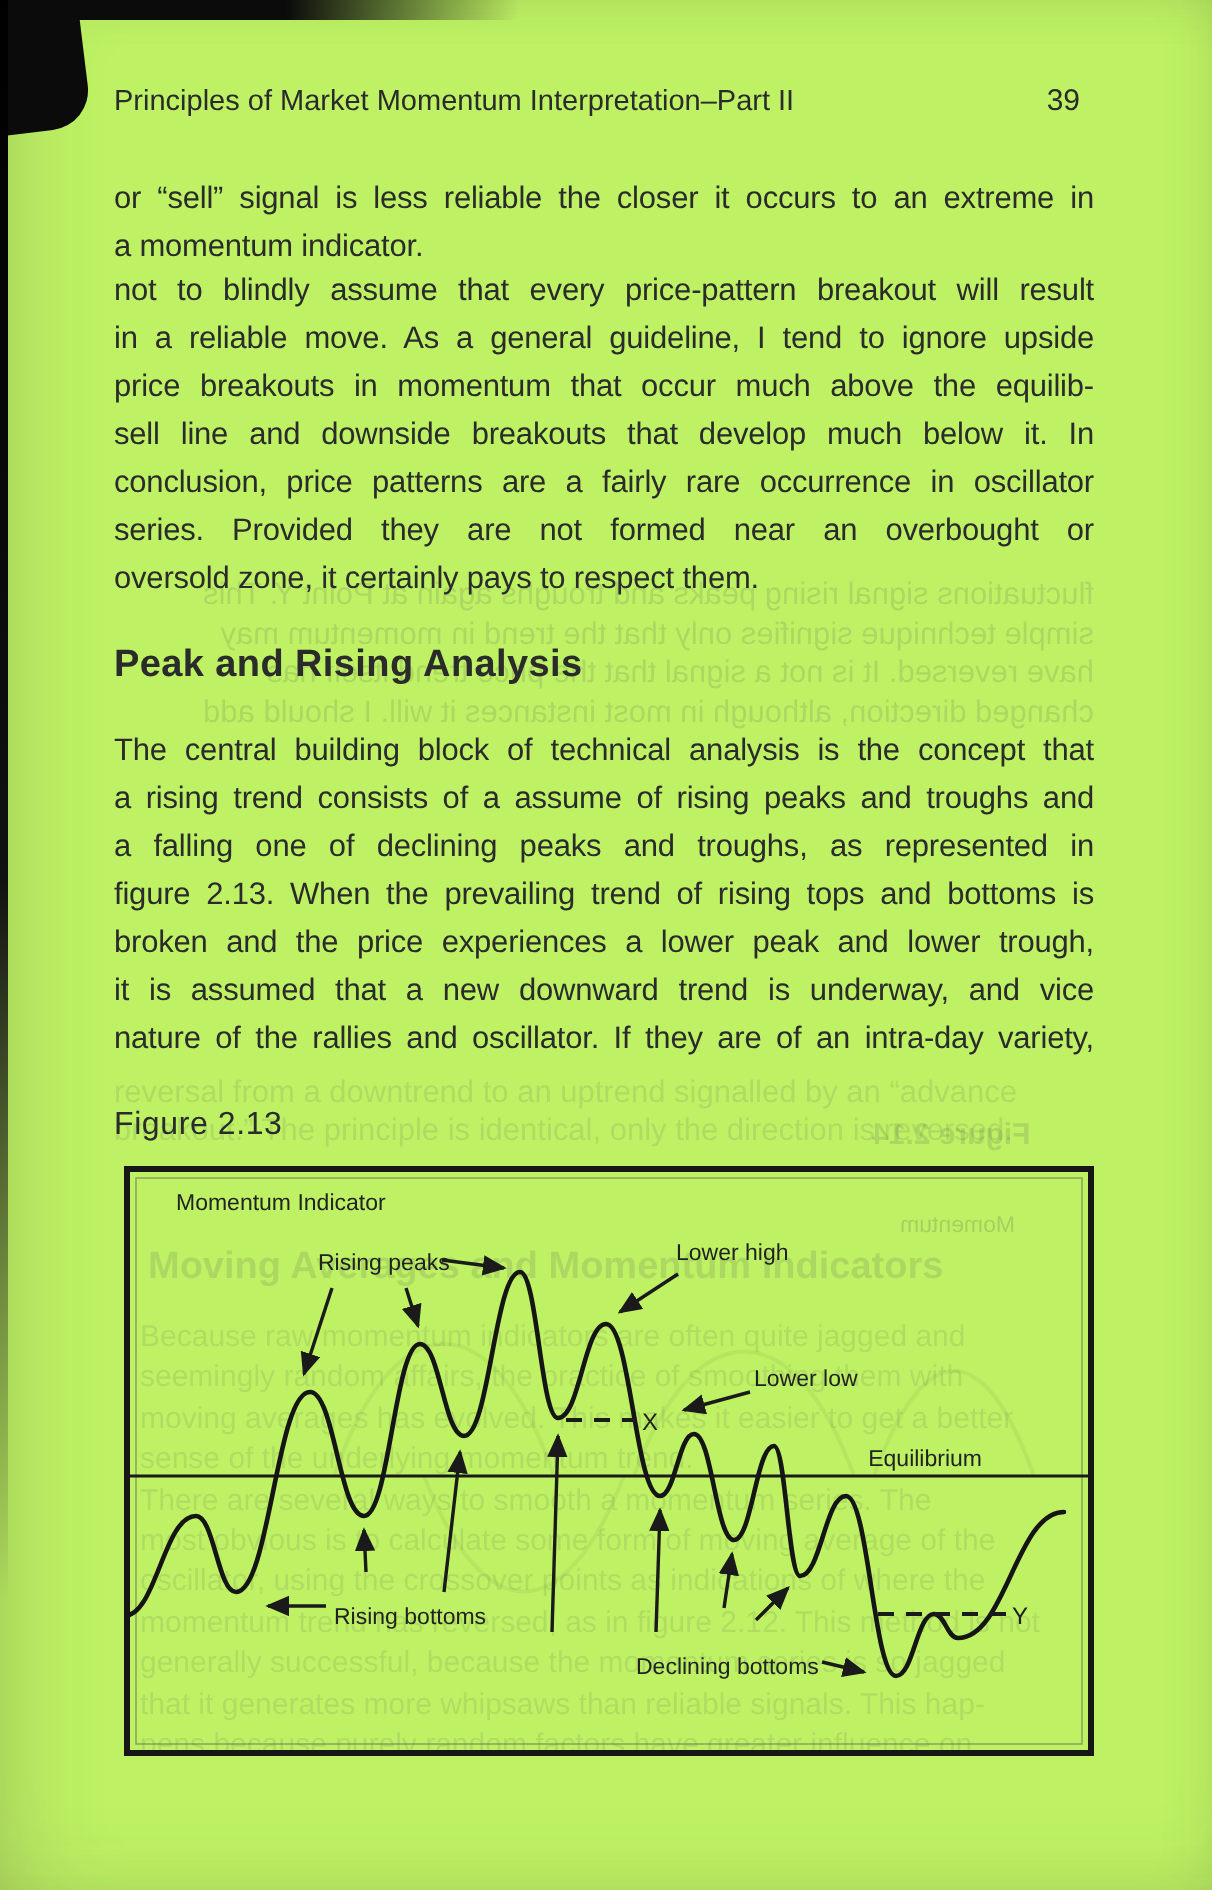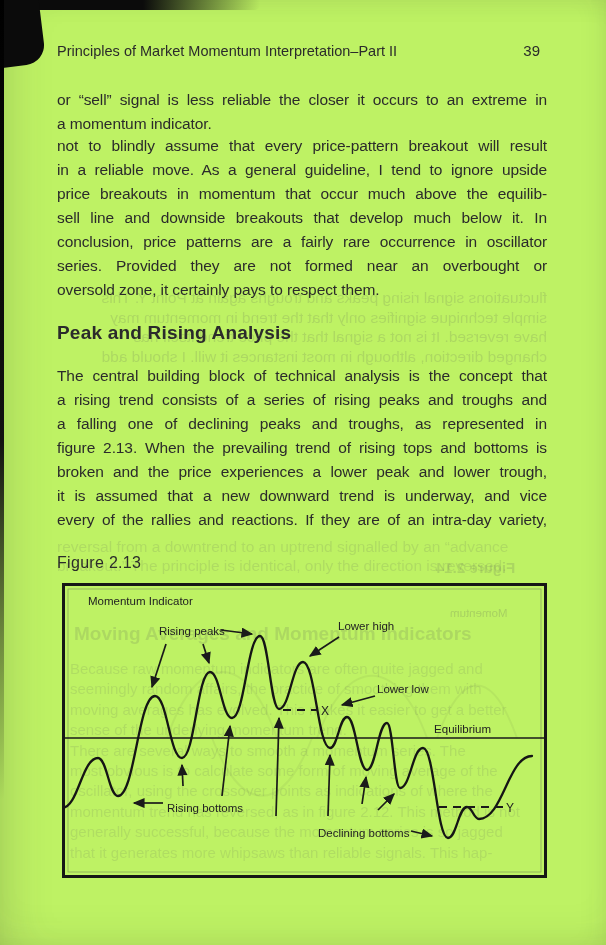--- a/index.html
+++ b/index.html
@@ -93,45 +93,46 @@
     <div class="ln">sell line and downside breakouts that develop much below it.  In</div>
     <div class="ln">conclusion, price patterns are a fairly rare occurrence in oscillator</div>
     <div class="ln">series.  Provided they are not formed near an overbought or</div>
     <div class="ln last">oversold zone, it certainly pays to respect them.</div>
   </div>
 
   <div class="section-heading">Peak and Rising Analysis</div>
 
   <div class="para p3">
     <div class="ln">The central building block of technical analysis is the concept that</div>
-    <div class="ln">a rising trend consists of a series of rising peaks and troughs and</div>
+    <div class="ln">a rising trend consists of a assume of rising peaks and troughs and</div>
     <div class="ln">a falling one of declining peaks and troughs, as represented in</div>
     <div class="ln">figure 2.13. When the prevailing trend of rising tops and bottoms is</div>
     <div class="ln">broken and the price experiences a lower peak and lower trough,</div>
     <div class="ln">it is assumed that a new downward trend is underway, and vice</div>
-    <div class="ln">every of the rallies and reactions. If they are of an intra-day variety,</div>
+    <div class="ln">nature of the rallies and oscillator. If they are of an intra-day variety,</div>
   </div>
 
   <div class="figure-caption">Figure 2.13</div>
 
   <div class="figure">
 
     <div class="ghost mir gword">Momentum</div>
     <div class="ghost gheading">Moving Averages and Momentum Indicators</div>
     <div class="ghost glines">
       <div>Because raw momentum indicators are often quite jagged and</div>
       <div>seemingly random affairs, the practice of smoothing them with</div>
       <div>moving averages has evolved. This makes it easier to get a better</div>
       <div>sense of the underlying momentum trend.</div>
       <div>There are several ways to smooth a momentum series. The</div>
       <div>most obvious is to calculate some form of moving average of the</div>
       <div>oscillator, using the crossover points as indications of where the</div>
       <div>momentum trend has reversed, as in figure 2.12. This method is not</div>
       <div>generally successful, because the momentum series is so jagged</div>
       <div>that it generates more whipsaws than reliable signals. This hap-</div>
+      <div>pens because purely random factors have greater influence on</div>
 
     </div>
 
     <svg width="485" height="295" viewBox="0 0 485 295">
       <defs>
         <marker id="arr" markerWidth="8" markerHeight="7" refX="6.2" refY="3" orient="auto">
           <path d="M0,0 L7,3 L0,6 Z" fill="#1a1a1a"></path>
         </marker>
       </defs>
 

